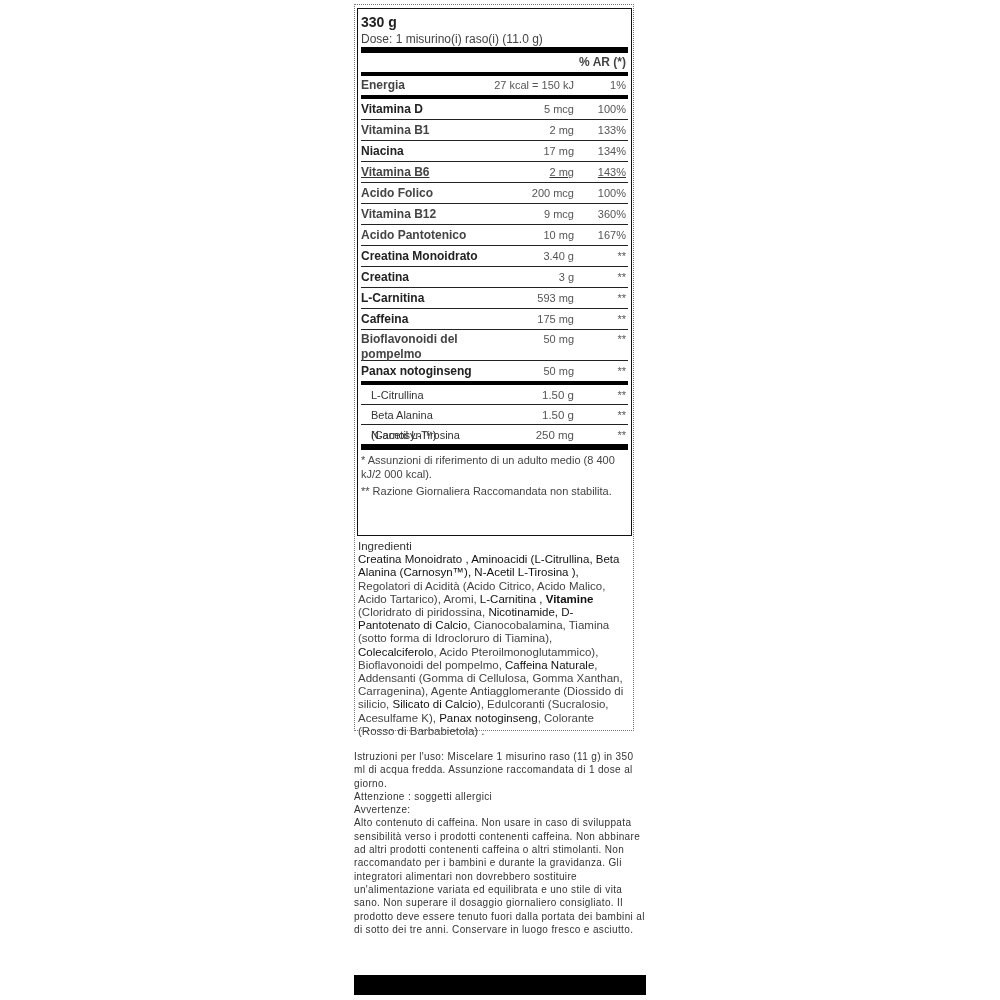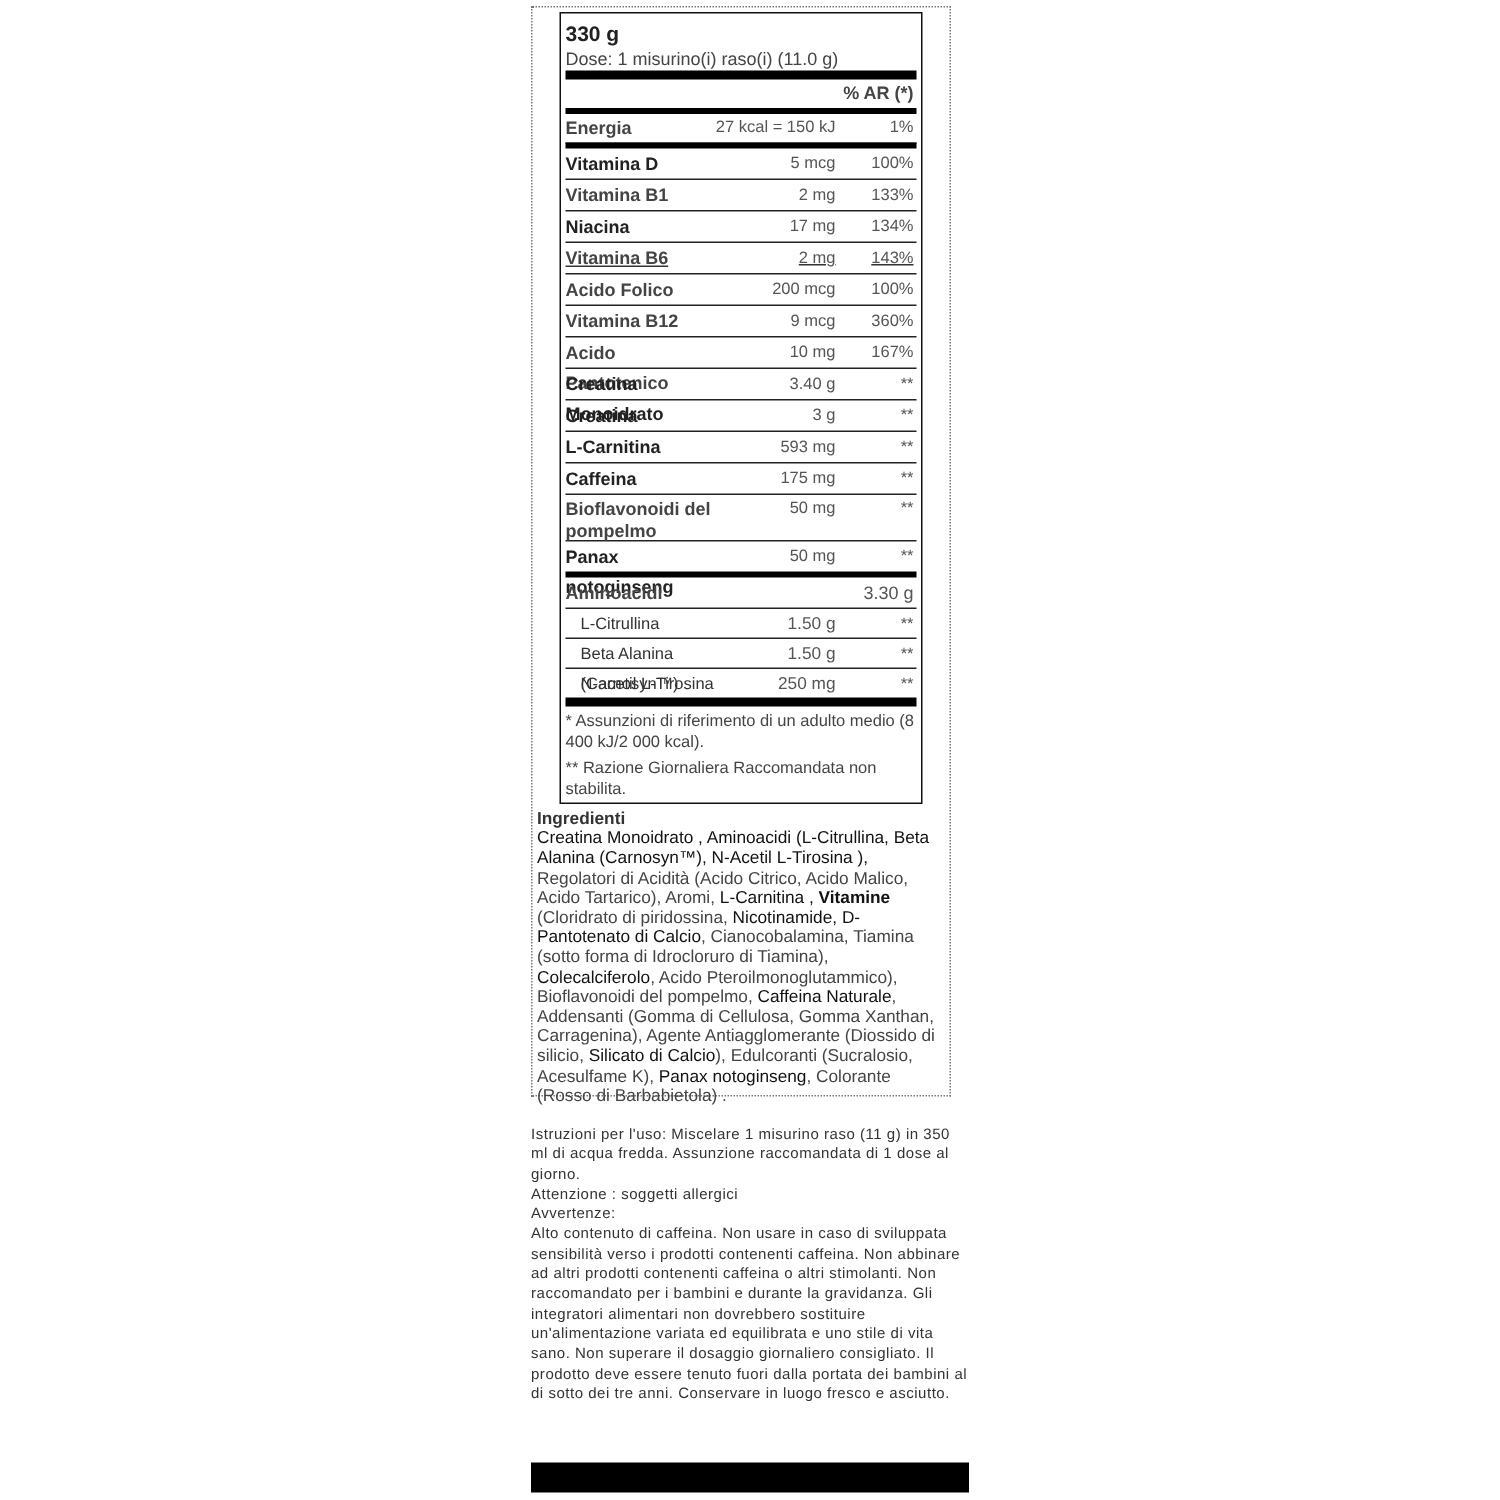--- a/index.html
+++ b/index.html
@@ -3,42 +3,42 @@
 <meta charset="utf-8">
 <style>
   html, body { margin:0; padding:0; background:#fff; }
   body { width:1000px; height:1000px; position:relative; overflow:hidden;
          font-family:"Liberation Sans", sans-serif; color:#333; }
 
   
   .frame { position:absolute; left:354px; top:4px; width:280px; height:727px;
            border:1px dotted #777; box-sizing:border-box; }
   
-  .nbox { position:absolute; left:357px; top:8px; width:242px; height:528px;
-          border:1px solid #111; box-sizing:border-box; padding:0 3px;margin-left:16px; }
+  .nbox { position:absolute; left:357px; top:8px; width:275px; height:528px;
+          border:1px solid #111; box-sizing:border-box; padding:0 3px; }
 
   .title { font-weight:bold; font-size:14px; color:#222; margin-top:5px; height:18px; }
   .meta { font-size:12px; color:#444; line-height:15px; }
   .thick { border-top:6px solid #000; }
   .thick4 { border-top:4px solid #000; }
   .hdr { height:19px; font-size:12px; font-weight:bold; color:#444; text-align:right;
          line-height:19px; padding-right:2px; }
   .row { display:flex; align-items:flex-start; font-size:12px; border-bottom:1px solid #222;
          box-sizing:border-box; }
   .row .name { flex:1; font-weight:bold; color:#222; }
   .row .qty { width:80px; text-align:right; color:#555; font-size:11px; }
   .row .pct { width:52px; text-align:right; color:#555; font-size:11px; padding-right:2px; }
   .row.gray .name { color:#444; }
   .row.sub .name { font-weight:normal; padding-left:10px; font-size:11px; color:#333; }
   .row.sub .qty { font-size:11.5px; }
   .footnote { font-size:11px; color:#444; line-height:14px; padding-top:3px; }
 
   .ingredients { position:absolute; left:358px; top:540px; width:274px;
                  font-size:11.5px; line-height:13.2px; color:#444; }
-  .ingredients .ititle { font-weight:bold; color:#333; }
+  .ingredients .ititle { font-weight:normal; color:#333; }
   .ingredients b { color:#111; }
   .ingredients .dk { color:#111; }
 
   .instructions { position:absolute; left:354px; top:750px; width:292px;
                   font-size:10px; line-height:13.3px; color:#333; letter-spacing:0.35px; }
   .blackbar { position:absolute; left:354px; top:975px; width:292px; height:20px; background:#000; }
 </style>
 </head>
 <body>
 
@@ -117,24 +117,20 @@
         <span class="qty">50 mg</span>
         <span class="pct">**</span>
       </div>
       <div class="row" style="height: 21px; line-height: 20px; padding-top: 0px; border-bottom: none;">
         <span class="name">Panax notoginseng</span>
         <span class="qty">50 mg</span>
         <span class="pct">**</span>
       </div>
     </div>
   <div class="thick4" style="margin-top:-1px;"></div>
-  <div class="row gray" style="height:21px;line-height:20px;">
-    <span class="name">Aminoacidi</span>
-    <span class="pct" style="width:80px;font-size:12px;">3.30 g</span>
-  </div>
   <div id="amino-rows">
       <div class="row sub" style="height: 20px; line-height: 20px;">
         <span class="name">L-Citrullina</span>
         <span class="qty">1.50 g</span>
         <span class="pct">**</span>
       </div>
       <div class="row sub" style="height: 20px; line-height: 20px;">
         <span class="name">Beta Alanina (Carnosyn™)</span>
         <span class="qty">1.50 g</span>
         <span class="pct">**</span>

